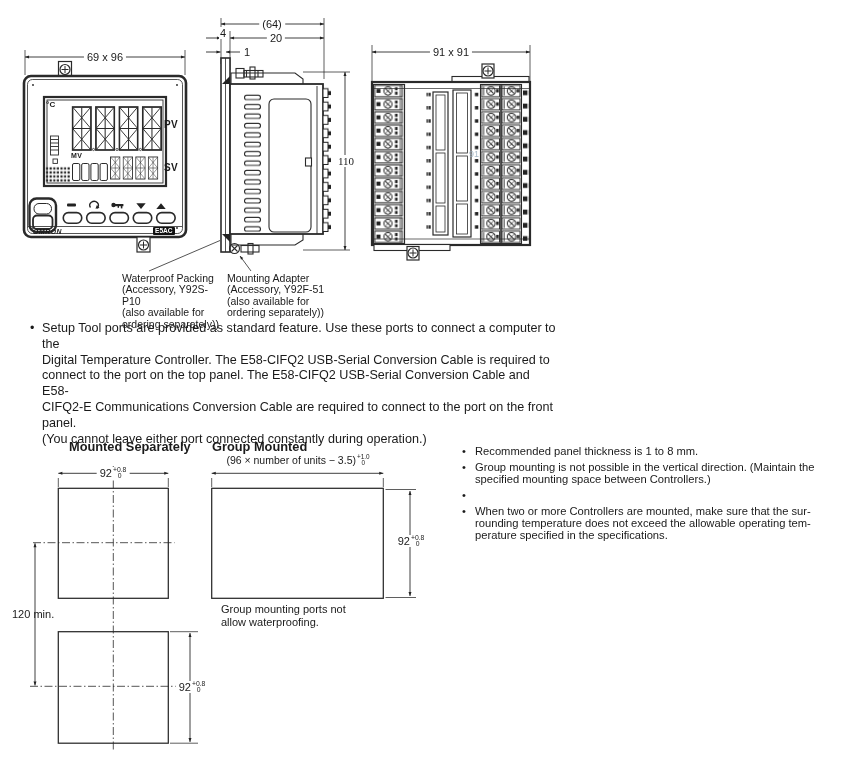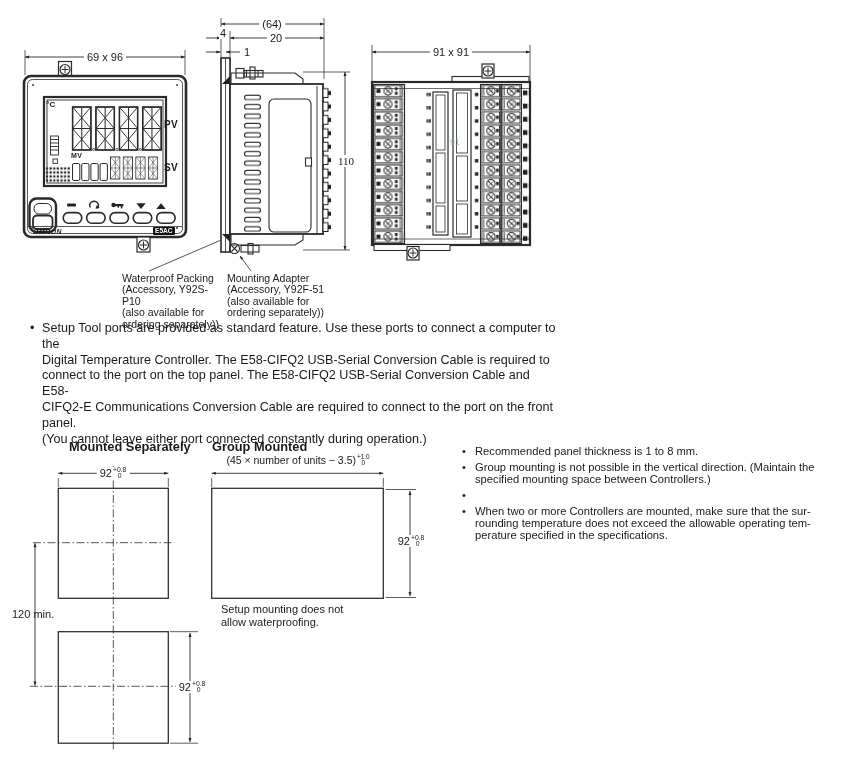--- a/index.html
+++ b/index.html
@@ -322,35 +322,35 @@
 <div class="abs callout ml" style="left:122px;top:273px;width:104px;">Waterproof Packing
 (Accessory, Y92S-P10
 (also available for
 ordering separately))</div>
 <div class="abs callout ml" style="left:227px;top:273px;width:112px;">Mounting Adapter
 (Accessory, Y92F-51
 (also available for
 ordering separately))</div>
 
 <div class="abs dim ctr" style="left:451px;top:52px;">91 x 91</div>
-<div class="abs wm" style="left:450px;top:138px;">91</div>
+<div class="abs wm" style="left:450px;top:150px;padding-left:19px;">91</div>
 
 <div class="abs para" style="left:30px;top:321px;">•</div>
 <div class="abs para ml" style="left:42px;top:321px;width:516px;">Setup Tool ports are provided as standard feature. Use these ports to connect a computer to the
 Digital Temperature Controller. The E58-CIFQ2 USB-Serial Conversion Cable is required to
 connect to the port on the top panel. The E58-CIFQ2 USB-Serial Conversion Cable and E58-
 CIFQ2-E Communications Conversion Cable are required to connect to the port on the front panel.
 (You cannot leave either port connected constantly during operation.)</div>
 
 <div class="abs h" style="left:69px;top:440px;">Mounted Separately</div>
 <div class="abs h" style="left:212px;top:440px;width:172px;text-align:left;">Group Mounted</div>
 
 <div class="abs formula" style="left:212px;top:454px;width:172px;text-align:center;">
   <span class="tol">
-        <span class="v">(45 × number of units − 3.5)</span>
+        <span class="v">(96 × number of units − 3.5)</span>
         <span class="stack">
           <span>+1.0</span>
           <span>0</span>
         </span>
       </span>
 </div>
 
 <div class="abs dim ctr" style="left:113px;top:473px;">
   <span class="tol">
         <span class="v">92</span>
@@ -376,21 +376,21 @@
 <div class="abs dim ctr" style="left:411px;top:541px;">
   <span class="tol">
         <span class="v">92</span>
         <span class="stack">
           <span>+0.8</span>
           <span>0</span>
         </span>
       </span>
 </div>
 
-<div class="abs ml" style="left:221px;top:603px;width:140px;font-size:11px;line-height:12.6px;">Setup mounting does not
+<div class="abs ml" style="left:221px;top:603px;width:140px;font-size:11px;line-height:12.6px;">Group mounting ports not
 allow waterproofing.</div>
 
 <div class="abs notes" style="left:461px;top:445px;width:392px;">
   <div class="note-item">
     <span class="b">•</span>
     <span class="ml">Recommended panel thickness is 1 to 8 mm.</span>
   </div>
   <div class="note-item">
     <span class="b">•</span>
     <span class="ml">Group mounting is not possible in the vertical direction. (Maintain the

